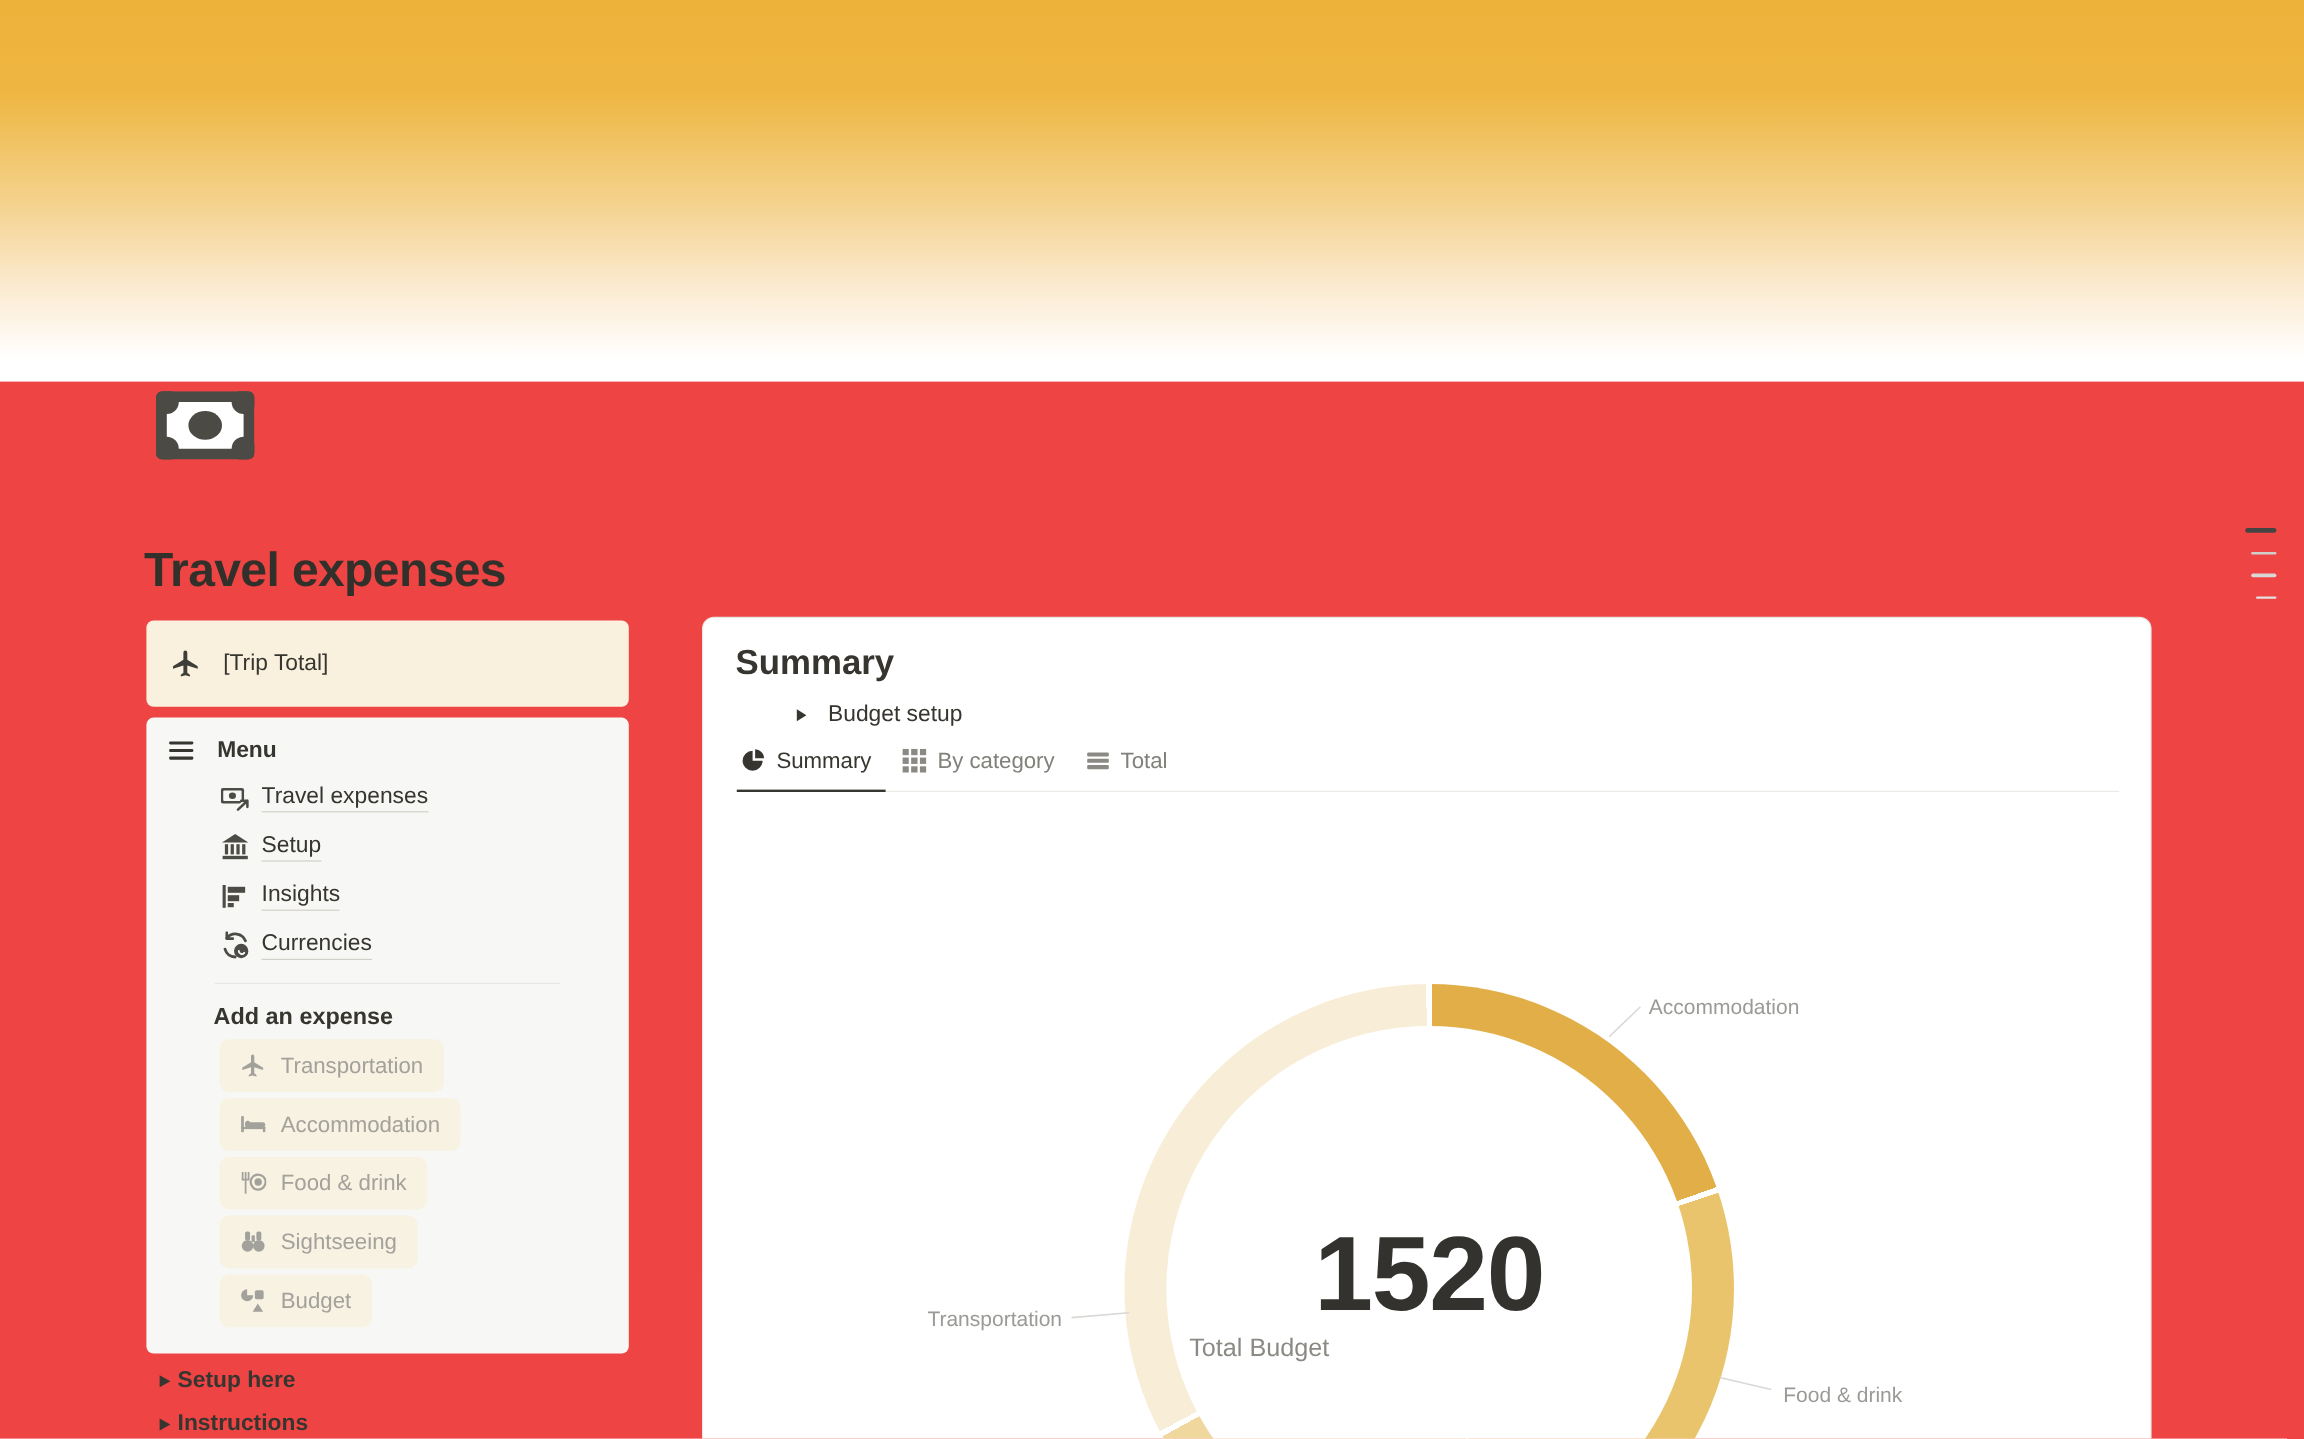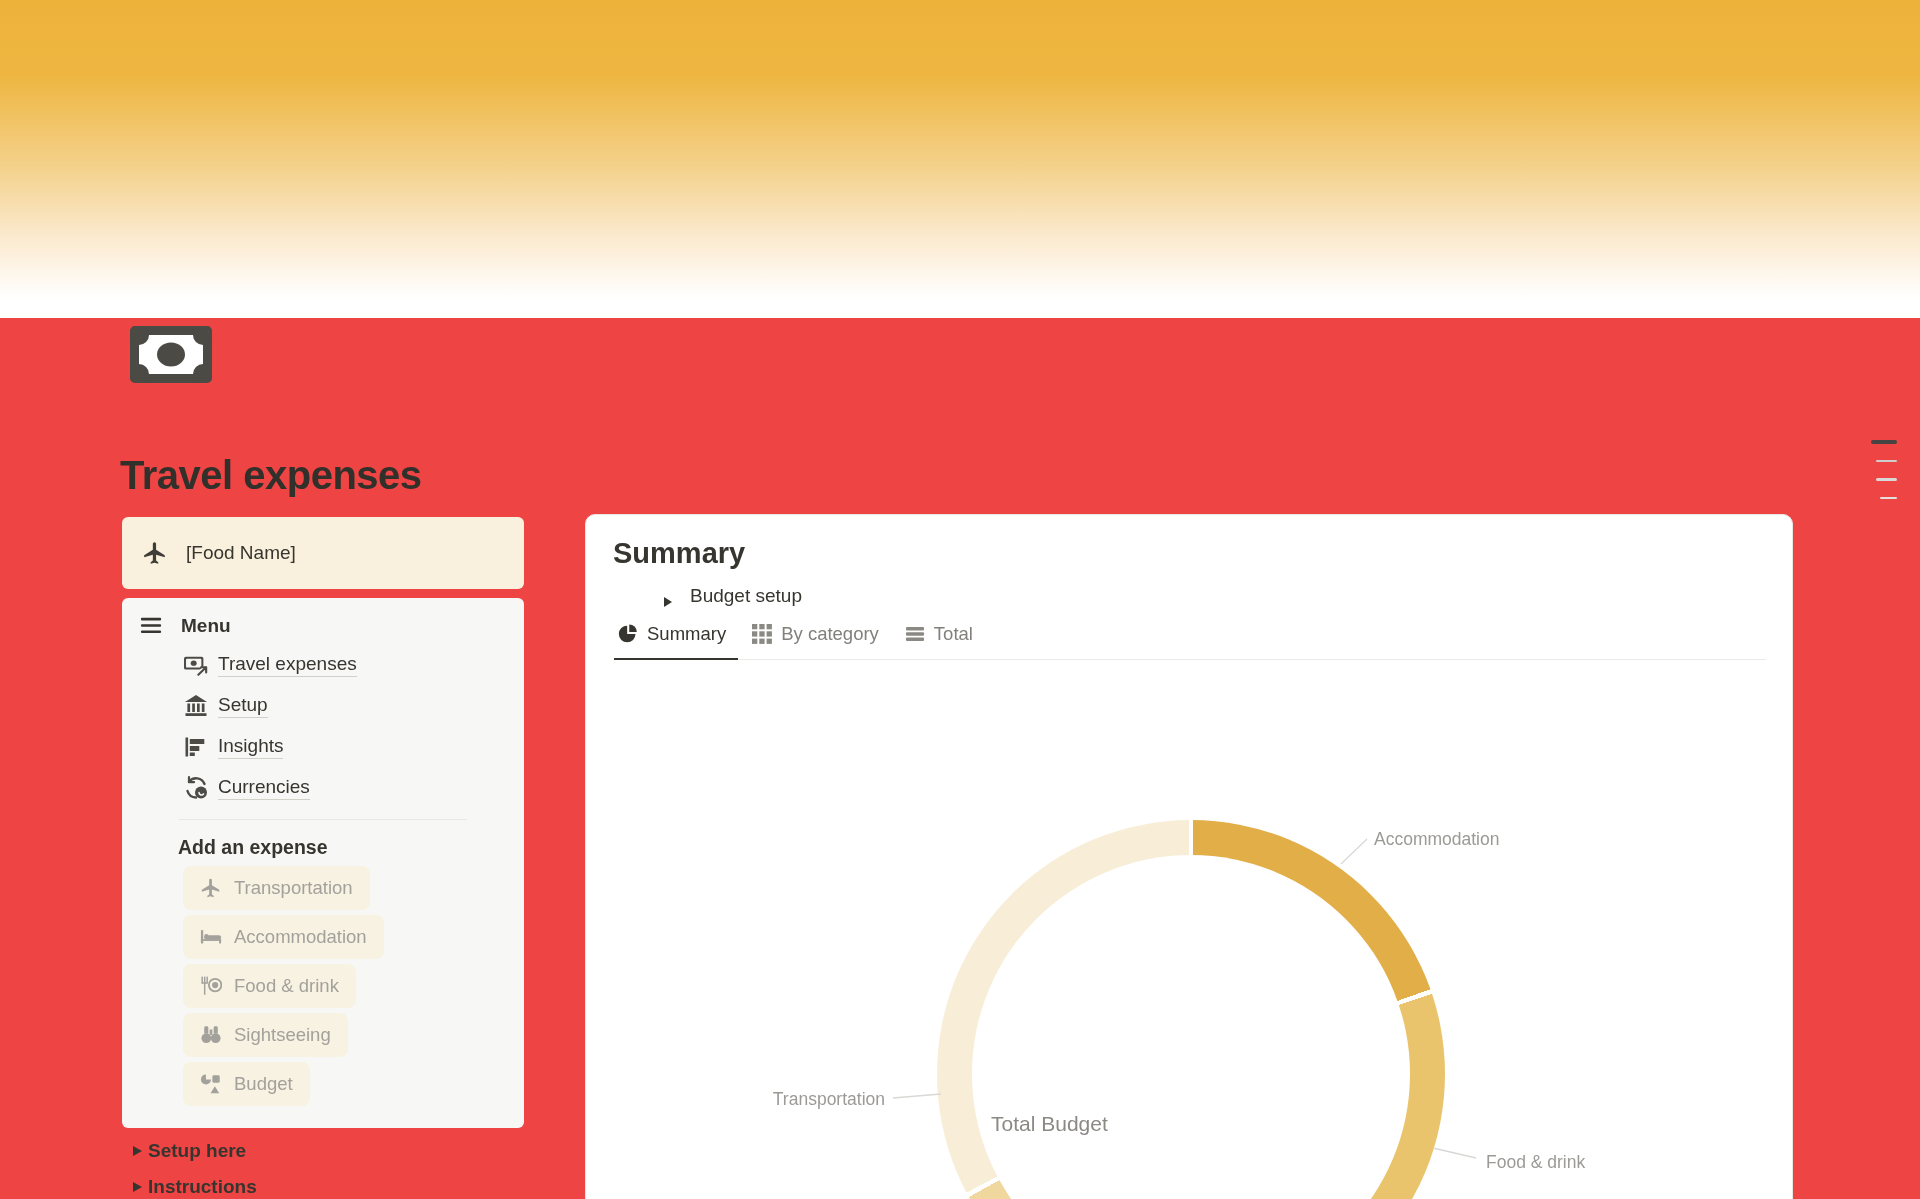--- a/index.html
+++ b/index.html
@@ -44,21 +44,21 @@
   .expense-btn .ic{width:22px;height:22px;color:#a3a19b;}
 
   .side-toggle{position:absolute;left:133px;display:flex;align-items:center;gap:6px;cursor:pointer;}
   .side-toggle .lbl{font-size:19px;font-weight:700;}
   .tri{width:0;height:0;border-left:9px solid #37352f;border-top:5.5px solid transparent;border-bottom:5.5px solid transparent;}
 
   
   .card{position:absolute;left:585px;top:514px;width:1208px;height:790px;background:#fff;
         border:1px solid #e8e7e4;border-radius:10px;box-sizing:border-box;overflow:hidden;}
   .card-heading{position:absolute;left:27px;top:20px;font-size:29px;line-height:36px;font-weight:700;color:#37352f;}
-  .budget-toggle{position:absolute;left:30px;top:70px;display:flex;align-items:flex-end;gap:18px;cursor:pointer;padding-left:48px;}
+  .budget-toggle{position:absolute;left:30px;top:70px;display:flex;align-items:center;gap:18px;cursor:pointer;padding-left:48px;}
   .budget-toggle .lbl{font-size:19px;font-weight:500;}
   .tri-sm{width:0;height:0;border-left:8px solid #37352f;border-top:5px solid transparent;border-bottom:5px solid transparent;}
 
   .tabs-row{position:absolute;left:28px;right:26px;top:104px;display:flex;gap:10px;border-bottom:1px solid #ebeae7;}
   .tab{display:flex;align-items:center;gap:9px;padding:4px 12px 13px 4px;font-size:18.5px;color:#81807b;cursor:pointer;}
   .tab .ic{width:20px;height:20px;color:#8b8983;}
   .tab.active{color:#37352f;font-weight:500;border-bottom:2.5px solid #37352f;margin-bottom:-1.5px;}
   .tab.active .ic{color:#37352f;}
 
   
@@ -94,21 +94,21 @@
     <div class="l1"></div>
     <div class="l2"></div>
     <div class="l3"></div>
     <div class="l4"></div>
   </div>
 
   <div class="callout">
     <svg class="icon26" viewBox="0 0 24 24">
       <path fill="currentColor" d="M21 16v-2l-8-5V3.5A1.5 1.5 0 0 0 11.5 2 1.5 1.5 0 0 0 10 3.5V9l-8 5v2l8-2.5V19l-2 1.5V22l3.5-1 3.5 1v-1.5L13 19v-5.5l8 2.5z"></path>
     </svg>
-    <span class="txt">[Food Name]</span>
+    <span class="txt">[Trip Total]</span>
   </div>
 
   <div class="panel">
     <div class="menu-header">
       <svg width="23" height="23" viewBox="0 0 24 24">
         <g fill="#37352f">
             <rect x="1" y="4" width="21" height="2.7" rx="1"></rect>
             <rect x="1" y="10.6" width="21" height="2.7" rx="1"></rect>
             <rect x="1" y="17.2" width="21" height="2.7" rx="1"></rect>
           </g>
@@ -273,20 +273,21 @@
             </g>
         </svg>
         <span>Total</span>
       </div>
     </div>
 
     <div class="donut" style="background: conic-gradient(rgb(255, 255, 255) 0deg, rgb(255, 255, 255) 0.55deg, rgb(226, 174, 72) 0.55deg, rgb(226, 174, 72) 70.5026deg, rgb(255, 255, 255) 70.5026deg, rgb(255, 255, 255) 71.0526deg, rgb(255, 255, 255) 71.0526deg, rgb(255, 255, 255) 71.6026deg, rgb(233, 196, 108) 71.6026deg, rgb(233, 196, 108) 165.239deg, rgb(255, 255, 255) 165.239deg, rgb(255, 255, 255) 165.789deg, rgb(255, 255, 255) 165.789deg, rgb(255, 255, 255) 166.339deg, rgb(240, 215, 158) 166.339deg, rgb(240, 215, 158) 241.029deg, rgb(255, 255, 255) 241.029deg, rgb(255, 255, 255) 241.579deg, rgb(255, 255, 255) 241.579deg, rgb(255, 255, 255) 242.129deg, rgb(248, 238, 216) 242.129deg, rgb(248, 238, 216) 359.45deg, rgb(255, 255, 255) 359.45deg, rgb(255, 255, 255) 360deg);">
       <div class="hole"></div>
     </div>
 
+    <div class="center-value">1520</div>
     <div class="center-label">Total Budget</div>
 
     <svg class="connectors" width="1208" height="790" viewBox="0 0 1208 790">
       <path d="M755 349 L781 324" stroke="#d9d8d5" stroke-width="1.3" fill="none"></path>
       <path d="M307 583 L355 579" stroke="#d9d8d5" stroke-width="1.3" fill="none"></path>
       <path d="M847 633 L890 643" stroke="#d9d8d5" stroke-width="1.3" fill="none"></path>
     </svg>
 
     <div class="slice-label" style="left:788px;top:313px;">Accommodation</div>
     <div class="slice-label" style="left:175px;top:573px;width:124px;text-align:right;">Transportation</div>

